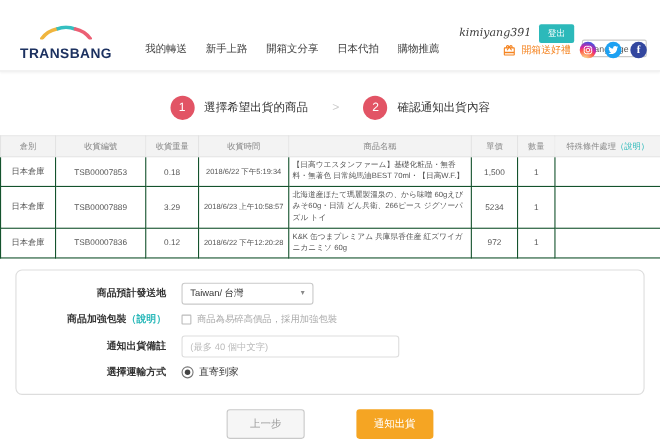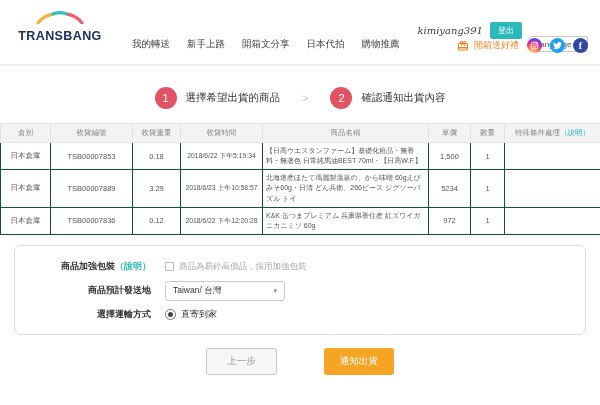--- a/index.html
+++ b/index.html
@@ -4,21 +4,21 @@
 <style>
   * { box-sizing: border-box; margin: 0; padding: 0; }
   html,body { width:600px; height:405px; }
   body {
     font-family: "Liberation Sans", "DejaVu Sans", sans-serif;
     background:#fff; color:#333; overflow:hidden; position:relative;
   }
   
   header { position:relative; height:65px; background:#fff; border-bottom:1px solid #e9e9e9;
            box-shadow:0 1px 2px rgba(0,0,0,.05); }
-  .logo { position:absolute; left:14px; top:10px; width:92px; text-align:center; cursor:pointer; }
+  .logo { position:absolute; left:14px; top:23px; width:92px; text-align:center; cursor:pointer; }
   .logo-text { font-size:12.5px; font-weight:bold; color:#1c3160; letter-spacing:.4px; margin-top:1px; }
   nav { position:absolute; left:132px; bottom:13px; display:flex; gap:17px; font-size:9.5px; color:#3c3c3c; }
   .nav-item { cursor:pointer; white-space:nowrap; }
   .user-row { position:absolute; right:12px; top:9px; display:flex; align-items:center; gap:7px; }
   .username { font-family:"DejaVu Serif", serif; font-style:italic; font-size:10px; color:#3a3a3a; }
   .logout { background:#2cb9ba; color:#fff; border:none; border-radius:2px; font-size:8px;
             padding:3px 8px; cursor:pointer; }
   .lang { border:1px solid #c9c9c9; border-radius:2px; font-size:8px; color:#555;
           padding:2.5px 6px; display:flex; gap:6px; align-items:center; background:#fff; cursor:pointer;margin-top:27px; }
   .caret { font-size:7px; color:#888; line-height:1; }
@@ -188,32 +188,36 @@
       <td class="product">K&amp;K 缶つまプレミアム 兵庫県香住産 紅ズワイガニカニミソ 60g</td>
       <td>972</td>
       <td>1</td>
       <td></td>
     </tr>
   </tbody>
 </table>
 
 <div class="form-box">
   <div class="form-row">
-    <span class="form-label"><span>商品加強包裝</span><span class="link">（說明）</span></span>
-    <span class="checkbox"></span>
-    <span class="muted">商品為易碎高價品，採用加強包裝</span>
-  </div>
-  <div class="form-row">
     <span class="form-label">商品預計發送地</span>
     <div class="select-box">
       <span>Taiwan/ 台灣</span>
       <span class="caret">▾</span>
     </div>
   </div>
   <div class="form-row">
+    <span class="form-label"><span>商品加強包裝</span><span class="link">（說明）</span></span>
+    <span class="checkbox"></span>
+    <span class="muted">商品為易碎高價品，採用加強包裝</span>
+  </div>
+  <div class="form-row">
+    <span class="form-label">通知出貨備註</span>
+    <input class="note-input" type="text" placeholder="(最多 40 個中文字)" style="">
+  </div>
+  <div class="form-row">
     <span class="form-label">選擇運輸方式</span>
     <span class="radio">
         <span class="radio-dot"></span>
       </span>
     <span class="radio-label">直寄到家</span>
   </div>
 </div>
 
 <div class="actions">
   <button class="btn-back">上一步</button>

